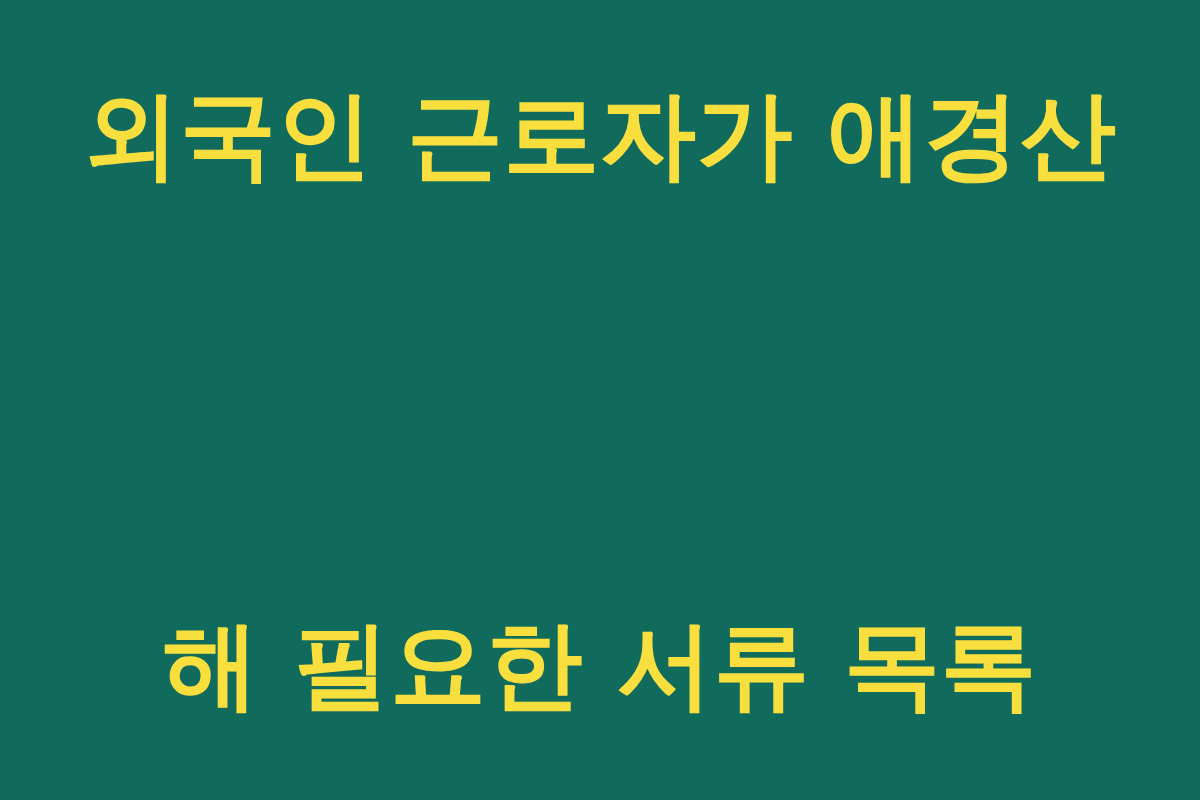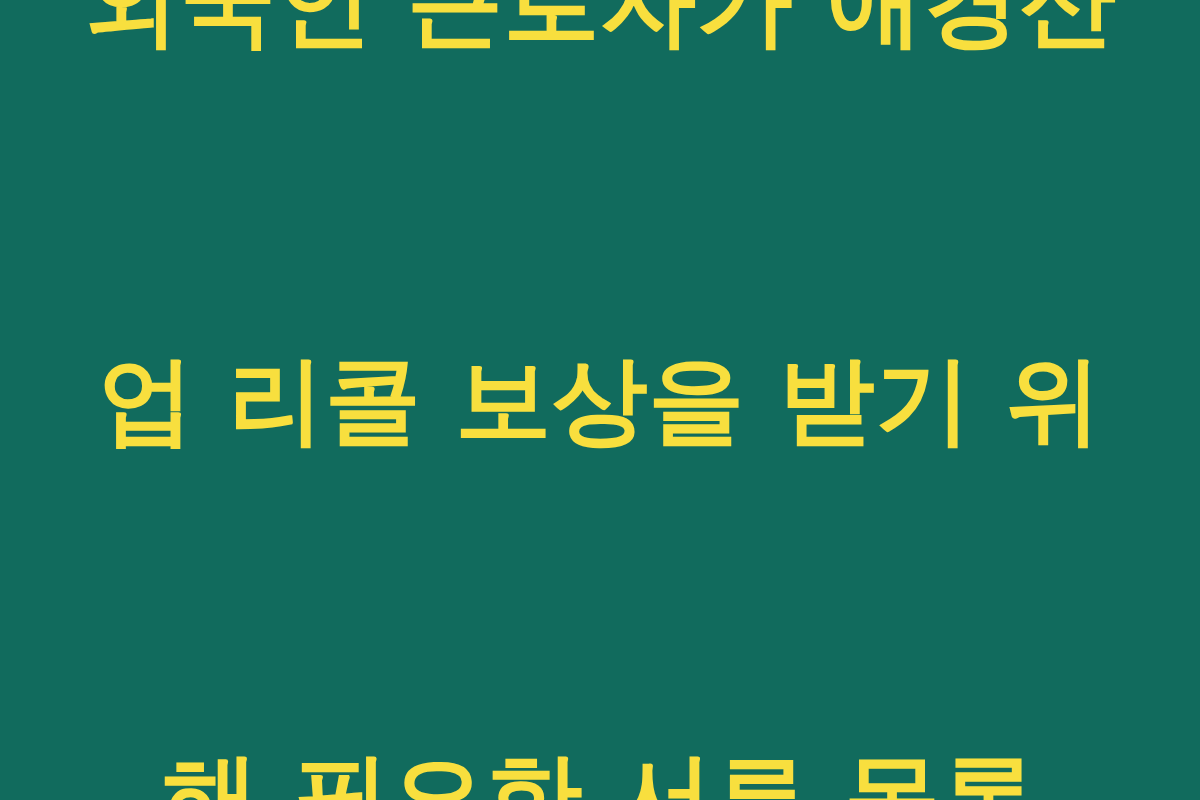--- a/index.html
+++ b/index.html
@@ -45,19 +45,18 @@
 </style>
 </head>
 <body>
 
 <div id="banner" style="background-color: rgb(17, 107, 93);">
 
   <h1 id="headline" style="color: rgb(248, 223, 62);">
 
     <span class="hl-line">외국인 근로자가 애경산</span>
 
-    <span class="hl-line">업 리콜 보상을 받기 위</span>
 
     <span class="hl-line">해 필요한 서류 목록</span>
 
   </h1>
 
 </div>
 
 </body></html>

